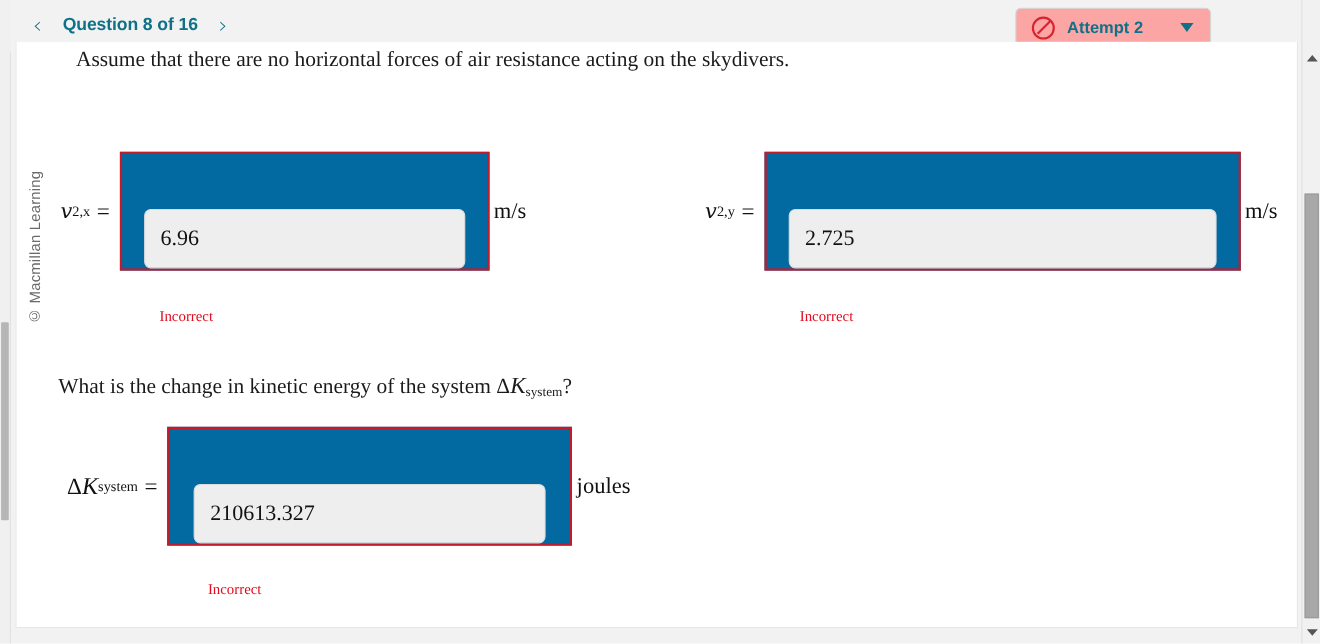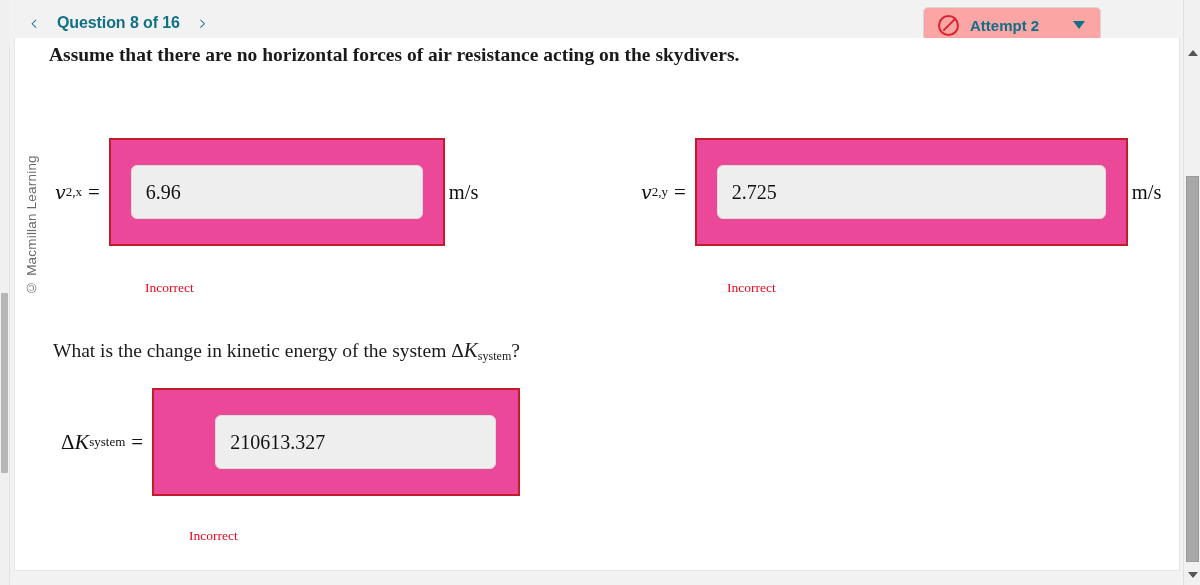--- a/index.html
+++ b/index.html
@@ -188,27 +188,26 @@
 
   .content {
     position: absolute;
     left: 26px;
     top: 0;
     right: 0;
   }
 
   .intro {
     position: absolute;
-    left: 8px;
+    left: 28px;
     top: 6px;
     font-family: "Liberation Serif", serif;
     font-size: 19.5px;
     color: #1a1a1a;
     white-space: nowrap;
-    font-weight: bold;
   }
 
   
   .answer-row {
     position: absolute;
     display: flex;
     align-items: stretch;
   }
   .row1 { left: 14px; top: 100px; }
   .row2 { left: 600px; top: 100px; }
@@ -238,24 +237,24 @@
     vertical-align: -0.28em;
     line-height: 0;
   }
   .var-label .eq {
     padding: 0 7px 0 6px;
     font-size: 21px;
   }
 
   .red-box {
     border: 2px solid #c21b2b;
-    background: #ec4899;
-    box-sizing: border-box;
-    display: flex;
-    align-items: center;
+    background: #0369a1;
+    box-sizing: border-box;
+    display: flex;
+    align-items: flex-end;
     position: relative;
   }
   .red-box.b1 { width: 336px; height: 108px; padding: 0 20px; }
   .red-box.b2 { width: 433px; height: 108px; padding: 0 20px; }
   .red-box.b3 { width: 368px; height: 108px; padding: 0 22px; }
 
   .ansfield {
     background: #eeeeee;
     border: 1px solid #dcdcdc;
     border-radius: 6px;
@@ -264,21 +263,21 @@
     display: flex;
     align-items: center;
     padding: 0 14px;
     font-family: "Liberation Serif", serif;
     font-size: 20px;
     color: #111;
     cursor: text;
   }
   .b1 .ansfield { width: 296px; }
   .b2 .ansfield { width: 393px; }
-  .b3 .ansfield { width: 323px; margin-left: 39px; }
+  .b3 .ansfield { width: 323px; }
 
   .unit {
     font-family: "Liberation Serif", serif;
     font-size: 20.5px;
     color: #111;
     display: flex;
     align-items: center;
     padding-left: 4px;
     white-space: nowrap;
   }
@@ -382,20 +381,21 @@
     <div class="answer-row row3">
       <div class="var-label">
         <span>Δ</span>
           <span class="ksym">K</span>
           <sub>system</sub>
         <span class="eq">=</span>
       </div>
       <div class="red-box b3">
         <div class="ansfield" placeholder="">210613.327</div>
       </div>
+      <div class="unit">joules</div>
     </div>
     <div class="feedback fb3">Incorrect</div>
 
   </div>
 </div>
 
 <div class="page-scroll-right">
   <div class="sb-arrow up">
       <i></i>
     </div>

